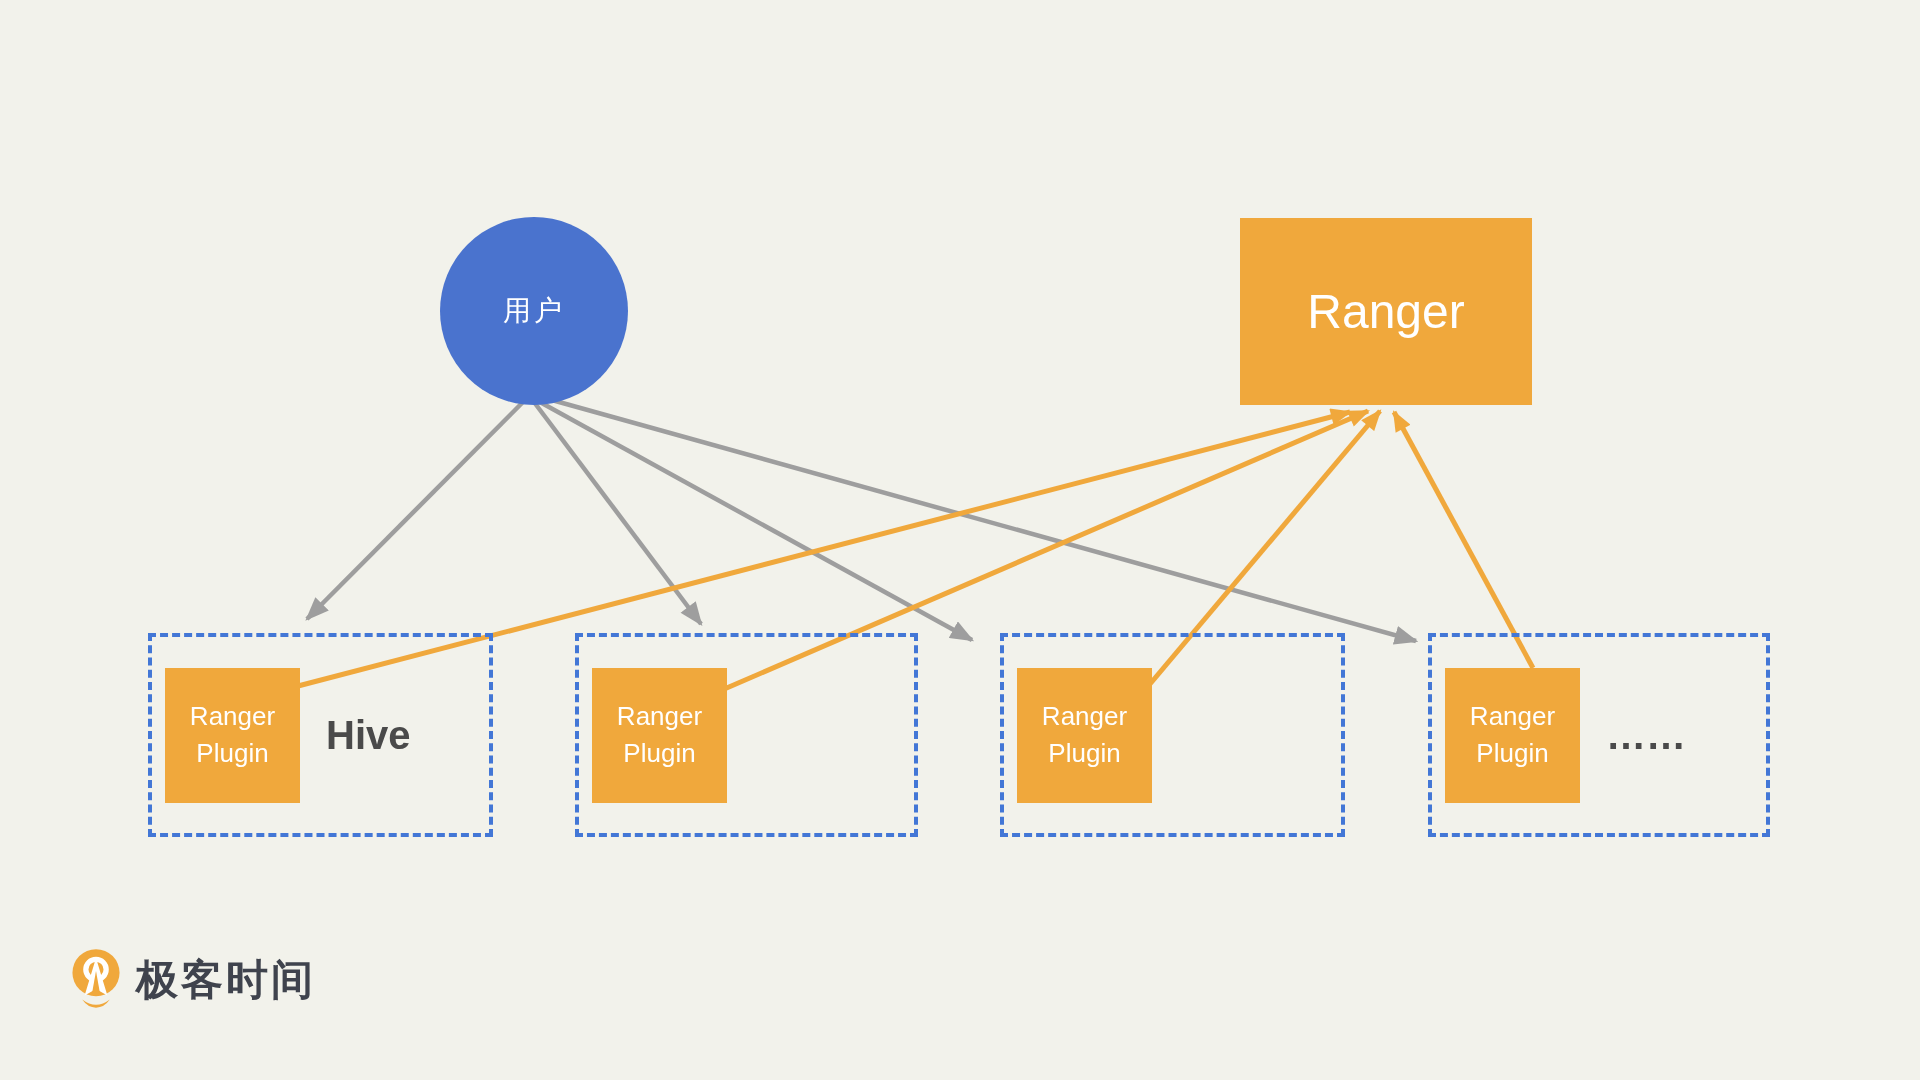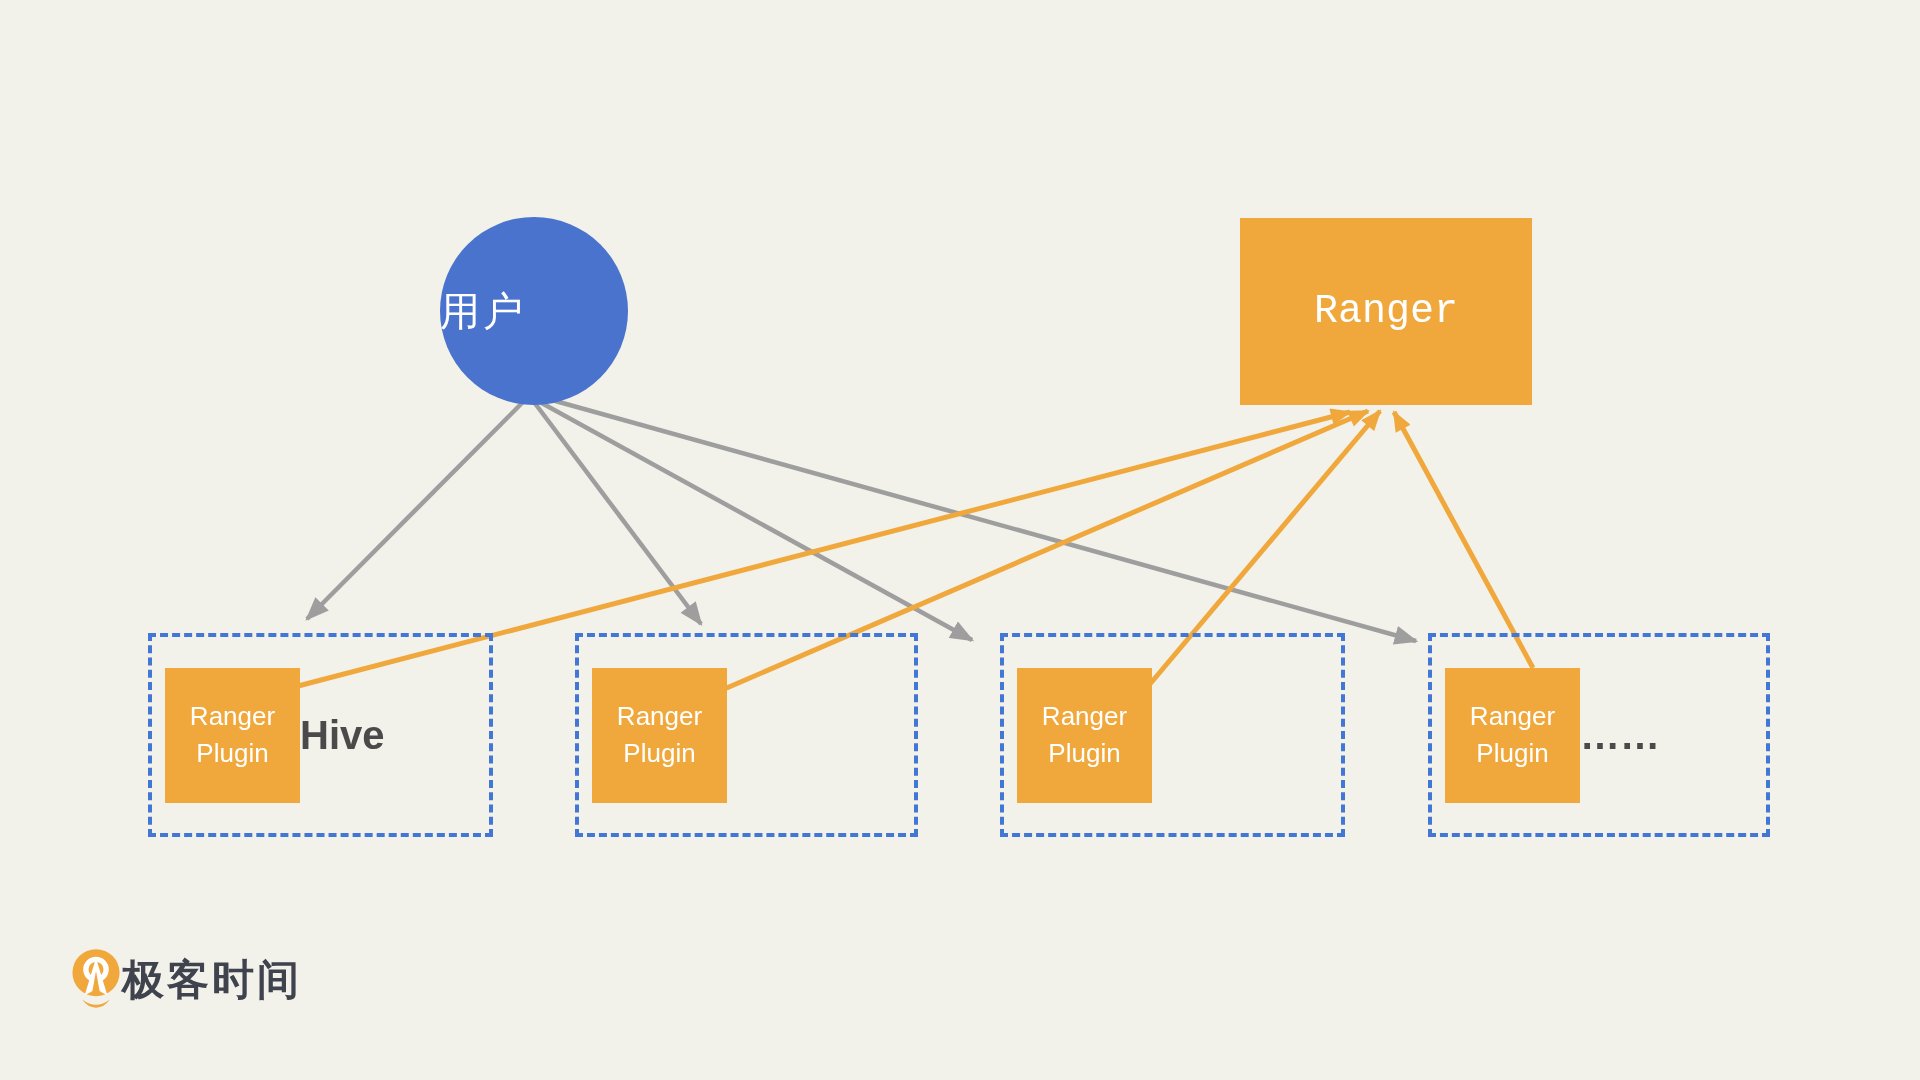--- a/index.html
+++ b/index.html
@@ -24,55 +24,56 @@
   .arrows { position: absolute; left: 0; top: 0; width: 1920px; height: 1080px; }
   .ln-gray  { stroke: var(--arrow-gray); stroke-width: 4.5; }
   .ln-orange{ stroke: var(--orange);     stroke-width: 5;   }
   .mk-gray  { fill: var(--arrow-gray); }
   .mk-orange{ fill: var(--orange); }
 
   .user-circle {
     position: absolute; left: 440px; top: 217px;
     width: 188px; height: 188px; border-radius: 50%;
     background: var(--user-blue);
-    display: flex; align-items: center; 
-    color: var(--white); font-size: 40px; letter-spacing: 3px;
+    display: flex; align-items: center; justify-content: center;
+    color: var(--white); font-size: 28px; letter-spacing: 3px;
   }
   .ranger-box {
     position: absolute; left: 1240px; top: 218px;
     width: 292px; height: 187px;
     background: var(--orange);
     display: flex; align-items: center; justify-content: center;
-    color: var(--white); font-size: 40px; font-family: Liberation Mono, monospace;
+    color: var(--white); font-size: 48px;
   }
   .service-box {
     position: absolute; top: 633px; height: 204px;
     border: 4px dashed var(--dash-blue);
     display: flex; align-items: center;
     padding-left: 13px;
+    gap: 26px;
   }
   .sb-1 { left: 148px;  width: 345px; }
   .sb-2 { left: 575px;  width: 343px; }
   .sb-3 { left: 1000px; width: 345px; }
   .sb-4 { left: 1428px; width: 342px; }
   .plugin-box {
     width: 135px; height: 135px; flex: none;
     background: var(--orange);
     display: flex; align-items: center; justify-content: center;
     text-align: center;
     color: var(--white); font-size: 26px; line-height: 37px;
   }
   .plugin-box span { display: block; width: 100px; }
   .service-name {
     flex: 1; text-align: left;
     color: var(--text-dark); font-size: 40px; font-weight: bold;
   }
   .logo {
     position: absolute; left: 70px; top: 948px;
-    display: flex; align-items: center; 
+    display: flex; align-items: center; gap: 14px;
   }
   .logo-text {
     color: var(--logo-text); font-size: 42px; font-weight: bold;
     letter-spacing: 3px;
   }
 </style>
 </head>
 <body>
 
 <div class="stage">

